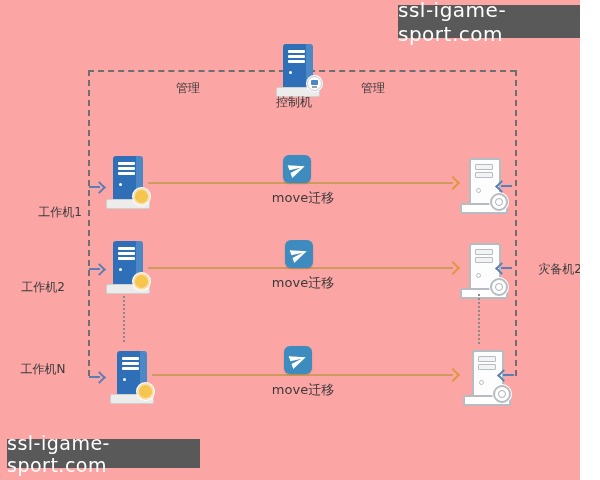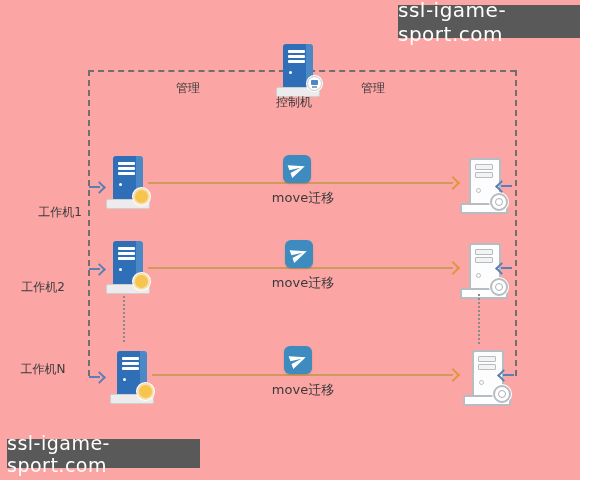--- a/index.html
+++ b/index.html
@@ -167,20 +167,21 @@
     </div>
     <div class="base"></div>
     <div class="badge-sync">
         <div class="ring"></div>
       </div>
   </div>
   <div class="abs darrow" style="left:497px;top:262px;">
     <div class="chev-l"></div>
       <div class="dash"></div>
   </div>
+  <div class="abs lbl" style="left:524px;top:261px;width:72px;">灾备机2</div>
 
   <div class="abs vdots" style="left:123px;top:296px;height:46px;"></div>
   <div class="abs vdots" style="left:478px;top:294px;height:50px;"></div>
 
   <div class="abs lbl" style="left:8px;top:361px;width:70px;">工作机N</div>
   <div class="abs darrow" style="left:89px;top:371px;">
     <div class="dash"></div>
       <div class="chev-r"></div>
   </div>
   <div class="abs srv-b" style="left:110px;top:351px;">

